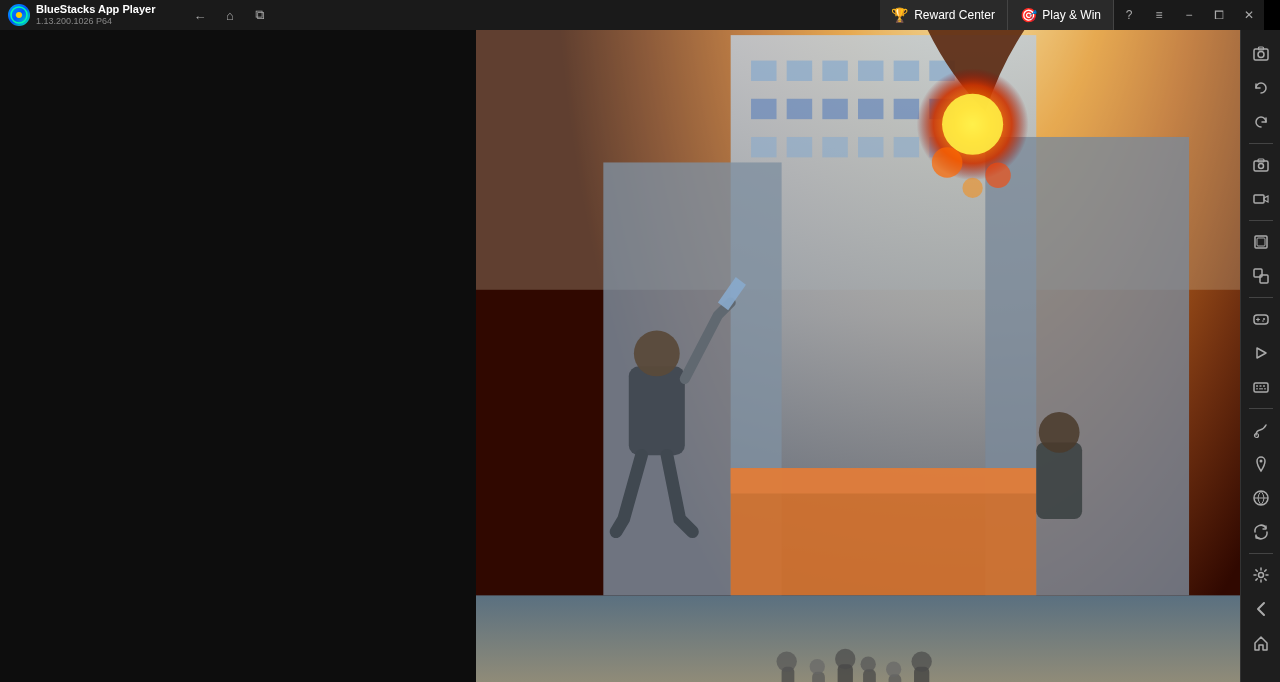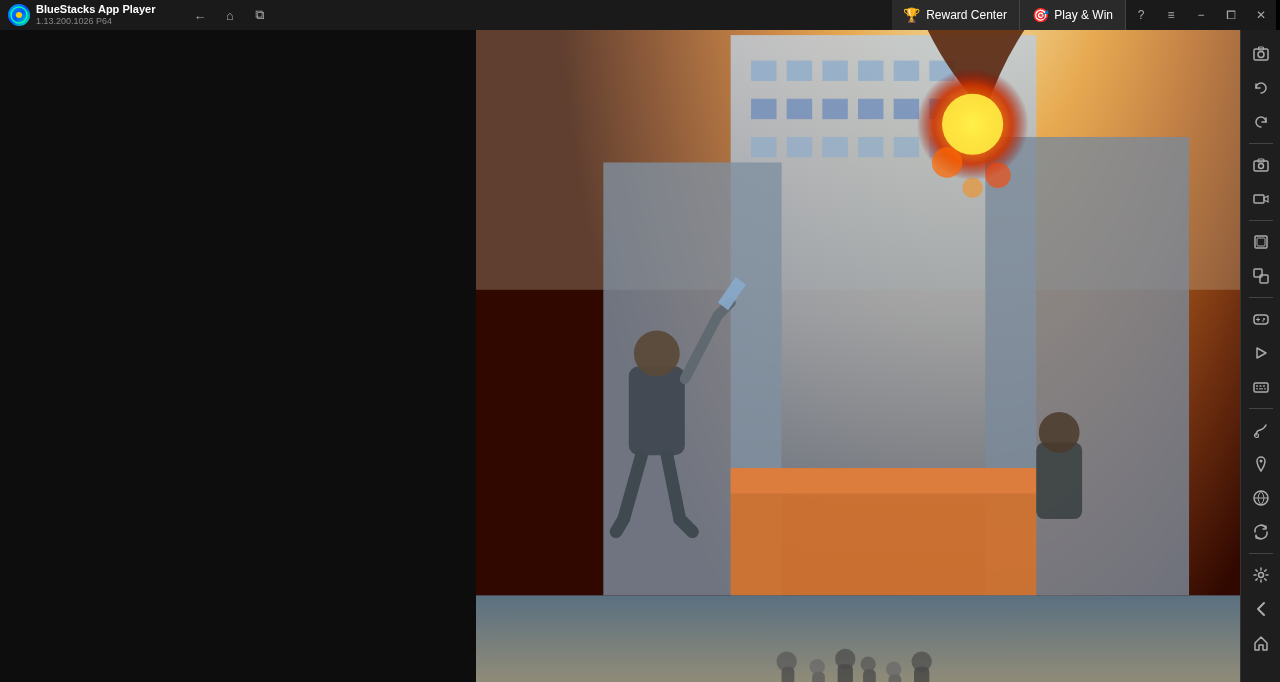--- a/index.html
+++ b/index.html
@@ -8,21 +8,21 @@
       height: 682px;
       background: #000;
       font-family: 'Segoe UI', Arial, sans-serif;
       overflow: hidden;
       position: relative;
     }
 
     
     #titlebar {
       position: absolute;
-      top: 0; left: 0; right: 4px;
+      top: 0; left: 0; right: 16px;
       height: 30px;
       background: #1a1a1a;
       display: flex;
       align-items: center;
       z-index: 100;
     }
 
     #app-logo-area {
       display: flex;
       align-items: center;

